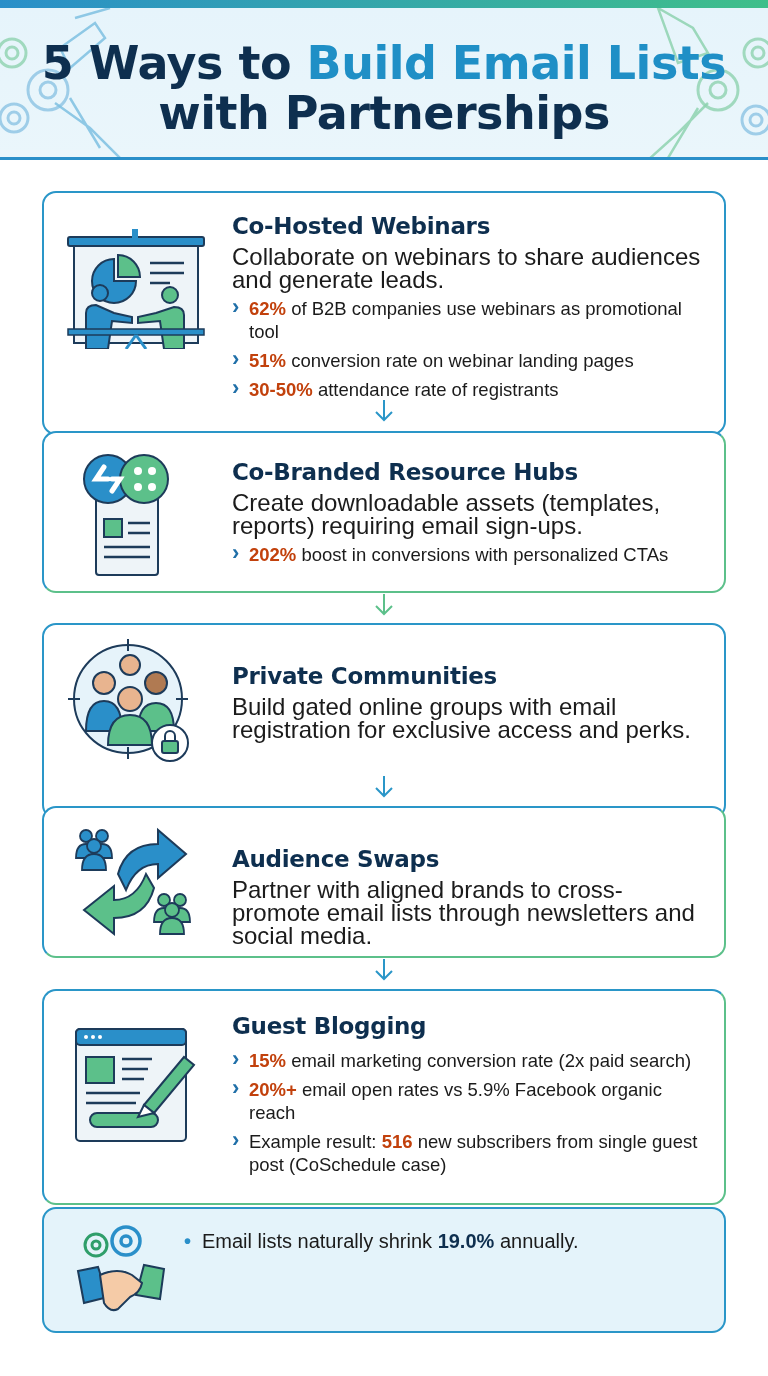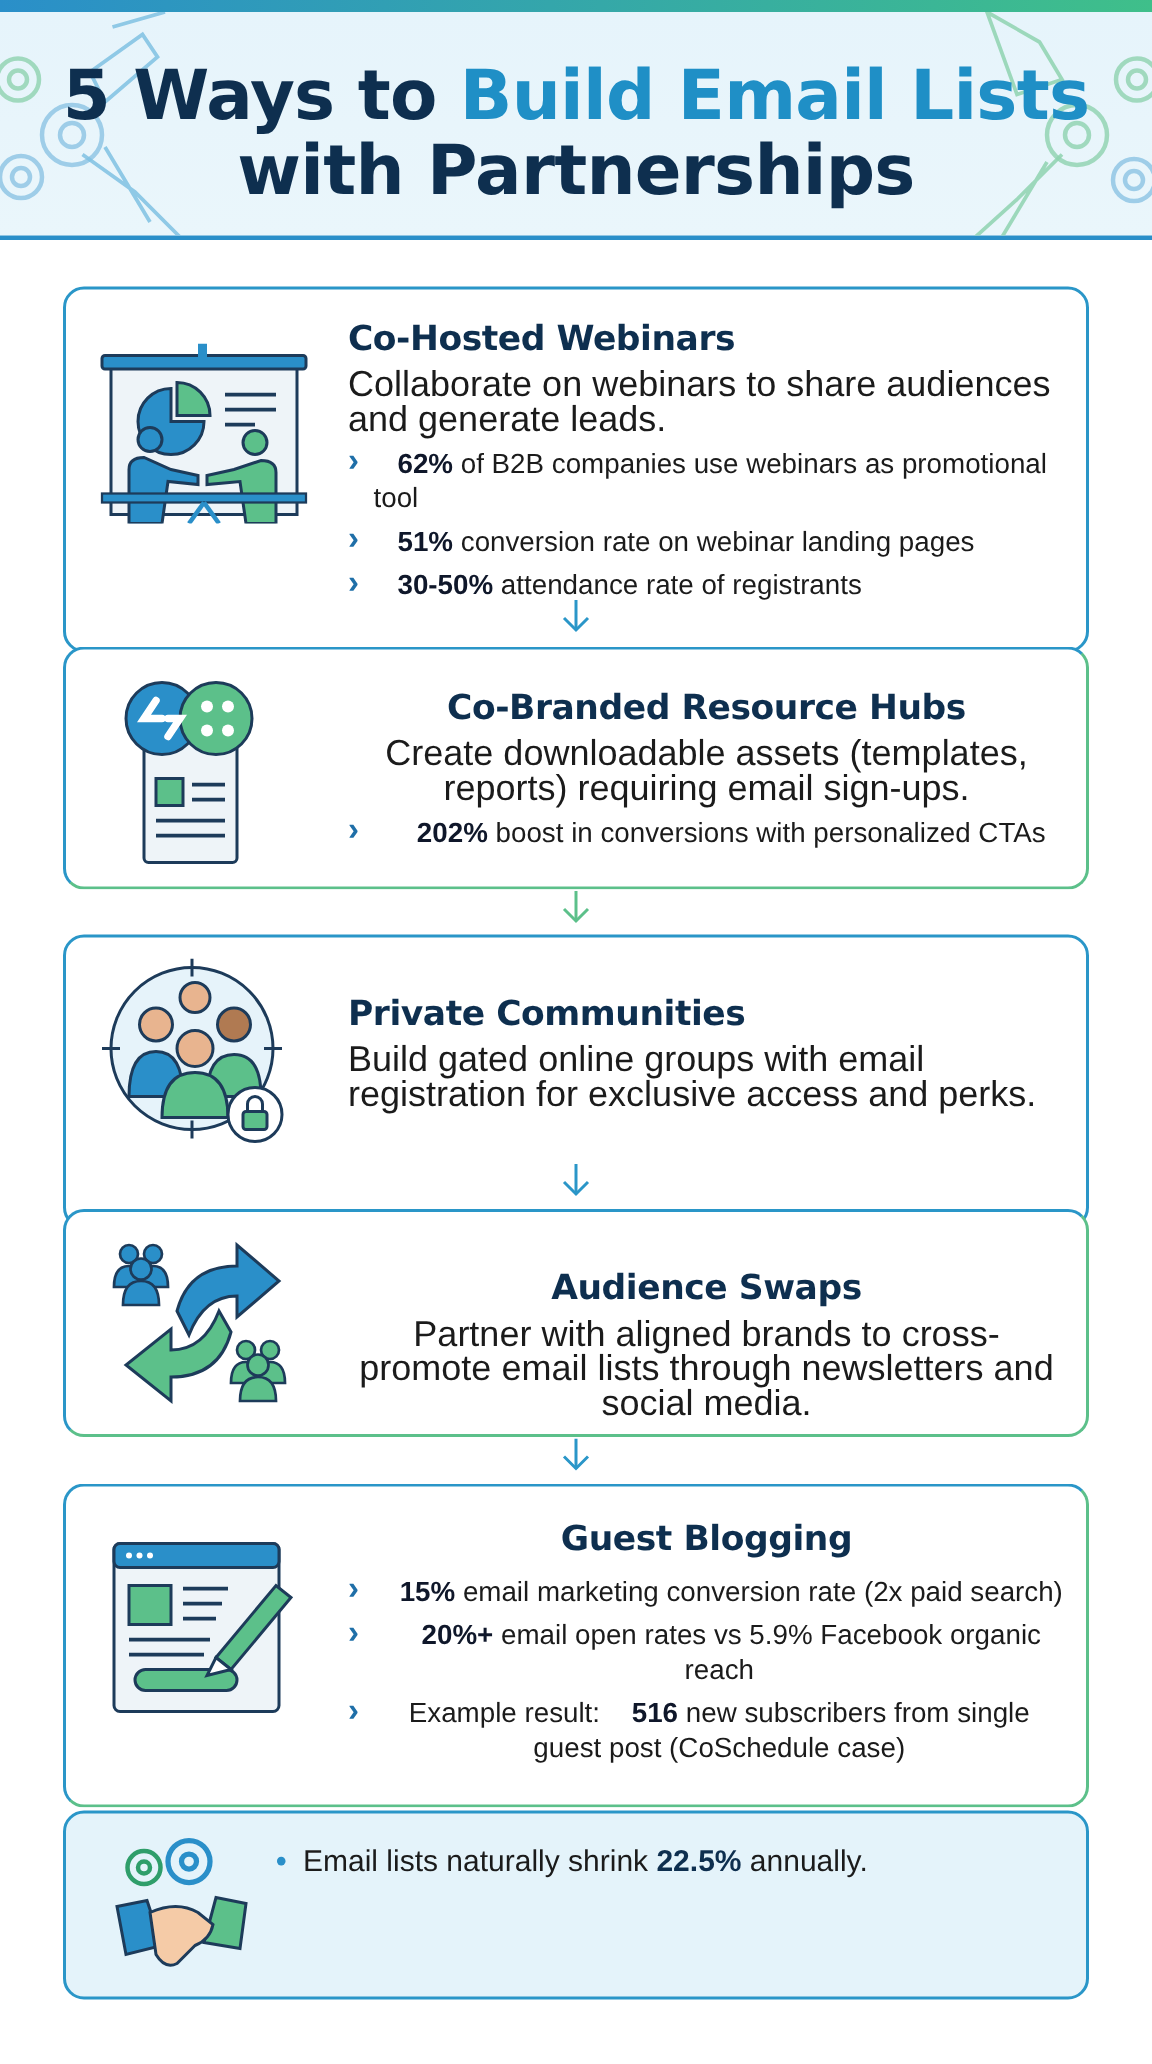--- a/index.html
+++ b/index.html
@@ -10,29 +10,29 @@
     background: linear-gradient(90deg, #2a8fc9, #3fbf8a); }
   .header { position: absolute; left: 0; top: 8px; width: 768px; height: 152px;
     background: linear-gradient(180deg, #e6f4fb, #eaf6fb); border-bottom: 3px solid #2a8fc9; overflow: hidden; }
   .header-title { position: absolute; left: 0; right: 0; top: 30px; text-align: center;
     font-family: "DejaVu Sans", sans-serif; font-weight: bold; font-size: 46px; line-height: 50px; color: #0e2f4f; letter-spacing: -0.5px; }
   .header-title .accent { color: #1f8fc6; }
   .deco { position: absolute; }
 
   .card { position: absolute; left: 42px; width: 684px; background: #fff;
     border: 2.5px solid #2a96c8; border-radius: 14px; }
-  .card.g { border-color: #2a96c8; border-right-color: #5cc08a; border-bottom-color: #5cc08a; text-align: center; }
+  .card.g { border-color: #2a96c8; border-right-color: #5cc08a; border-bottom-color: #5cc08a; }
   .card .icon { position: absolute; left: 22px; }
   .card .content { position: absolute; left: 188px; right: 14px; }
   .card h2 { font-family: "DejaVu Sans", sans-serif; font-size: 23px; font-weight: bold; color: #0e2f4f; letter-spacing: -0.3px; margin-bottom: 6px; }
   .card p.desc { font-size: 24px; line-height: 23px; color: #1b1b1b; margin-bottom: 6px; }
   .card ul { list-style: none; }
   .card li { font-size: 18.5px; line-height: 23px; color: #1b1b1b; padding-left: 17px; position: relative; margin-bottom: 6px; }
   .card li::before { content: "›"; position: absolute; left: 0; top: -2px; color: #1f6fa8; font-weight: bold; font-size: 22px; }
-  .card li b { color: #0f172a; margin-left: 16px; }
+  .card li b { color: #c2410c; }
 
   .arrow { position: absolute; left: 370px; width: 28px; height: 22px; }
 
   .summary { position: absolute; left: 42px; top: 1207px; width: 684px; height: 126px;
     background: #e4f3fa; border: 2.5px solid #2a96c8; border-radius: 14px; }
   .summary ul { position: absolute; left: 140px; top: 20px; right: 20px; list-style: none; }
   .summary li { font-size: 20px; line-height: 25px; color: #1b1b1b; padding-left: 18px; position: relative; margin-bottom: 8px; }
   .summary li::before { content: "•"; position: absolute; left: 0; top: 0; color: #2a8fc9; font-weight: bold; }
   .summary li b { color: #0e2f4f; }
 </style>
@@ -242,15 +242,15 @@
     </g>
     <g fill="none" stroke="#2a8fc9" stroke-width="3.5">
       <circle cx="52" cy="18" r="14"></circle>
         <circle cx="52" cy="18" r="5"></circle>
     </g>
     <path d="M4 48 L24 44 L34 74 L10 80 Z" fill="#2a8fc9" stroke="#1d3b5a" stroke-width="2"></path>
     <path d="M90 46 L70 42 L62 72 L86 76 Z" fill="#5cc08a" stroke="#1d3b5a" stroke-width="2"></path>
     <path d="M26 52 Q44 44 58 52 L68 60 Q66 70 56 74 L44 86 Q36 90 30 80 Z" fill="#f5cba7" stroke="#1d3b5a" stroke-width="2"></path>
   </svg>
   <ul>
-    <li><span>Email lists naturally shrink </span><b>22.5%</b><span> annually.</span></li>
+    <li><span>Email lists naturally shrink </span><b>19.0%</b><span> annually.</span></li>
   </ul>
 </div>
 
 </body></html>

